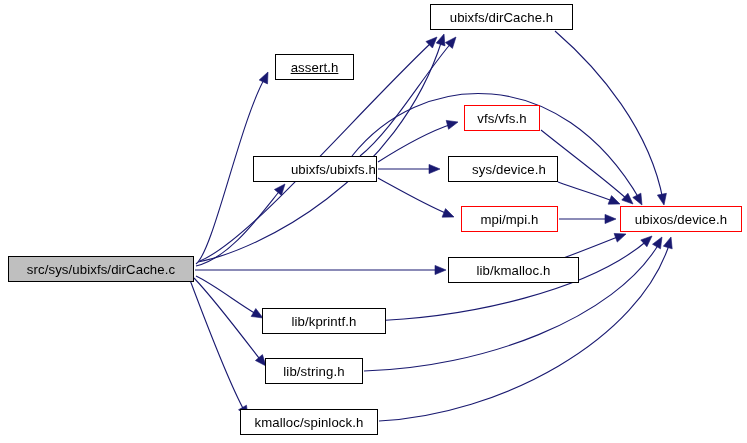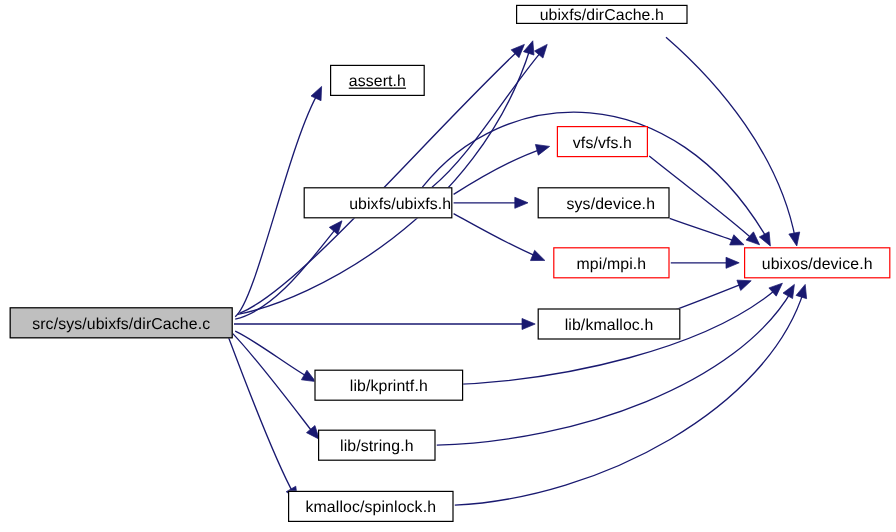--- a/index.html
+++ b/index.html
@@ -103,42 +103,42 @@
       <path d="M 364,371 C 480,368 615,320 660,242" class="edge-path"></path>
       <polygon points="662.00,237.00 652.52,244.23 660.48,248.83" class="arrow-head"></polygon>
       <path d="M 379,421 C 500,415 640,340 670,242" class="edge-path"></path>
       <polygon points="671.00,237.00 663.38,246.17 672.18,248.86" class="arrow-head"></polygon>
     </svg>
 
   <div id="node-layer">
       <div class="node root" style="left: 8px; top: 256px; width: 186px; height: 26px;">
         <span class="node-label">src/sys/ubixfs/dirCache.c</span>
       </div>
-      <div class="node" style="left: 430px; top: 4px; width: 143px; height: 16px; justify-content: center;">
+      <div class="node" style="left: 430px; top: 4px; width: 143px; height: 26px; justify-content: center;">
         <span class="node-label">ubixfs/dirCache.h</span>
       </div>
       <div class="node" style="left: 275px; top: 54px; width: 79px; height: 26px; text-decoration: underline;">
         <span class="node-label">assert.h</span>
       </div>
       <div class="node highlight" style="left: 464px; top: 105px; width: 76px; height: 26px;">
         <span class="node-label">vfs/vfs.h</span>
       </div>
       <div class="node" style="left: 253px; top: 156px; width: 124px; height: 26px; justify-content: flex-end;">
         <span class="node-label">ubixfs/ubixfs.h</span>
       </div>
       <div class="node" style="left: 448px; top: 156px; width: 110px; height: 26px; padding-left: 12px;">
         <span class="node-label">sys/device.h</span>
       </div>
       <div class="node highlight" style="left: 461px; top: 206px; width: 97px; height: 26px;">
         <span class="node-label">mpi/mpi.h</span>
       </div>
       <div class="node highlight" style="left: 620px; top: 206px; width: 122px; height: 26px;">
         <span class="node-label">ubixos/device.h</span>
       </div>
-      <div class="node" style="left: 448px; top: 257px; width: 119px; height: 26px;">
+      <div class="node" style="left: 448px; top: 257px; width: 131px; height: 26px;">
         <span class="node-label">lib/kmalloc.h</span>
       </div>
       <div class="node" style="left: 262px; top: 308px; width: 124px; height: 26px;">
         <span class="node-label">lib/kprintf.h</span>
       </div>
       <div class="node" style="left: 265px; top: 358px; width: 98px; height: 26px;">
         <span class="node-label">lib/string.h</span>
       </div>
       <div class="node" style="left: 240px; top: 409px; width: 138px; height: 26px;">
         <span class="node-label">kmalloc/spinlock.h</span>

